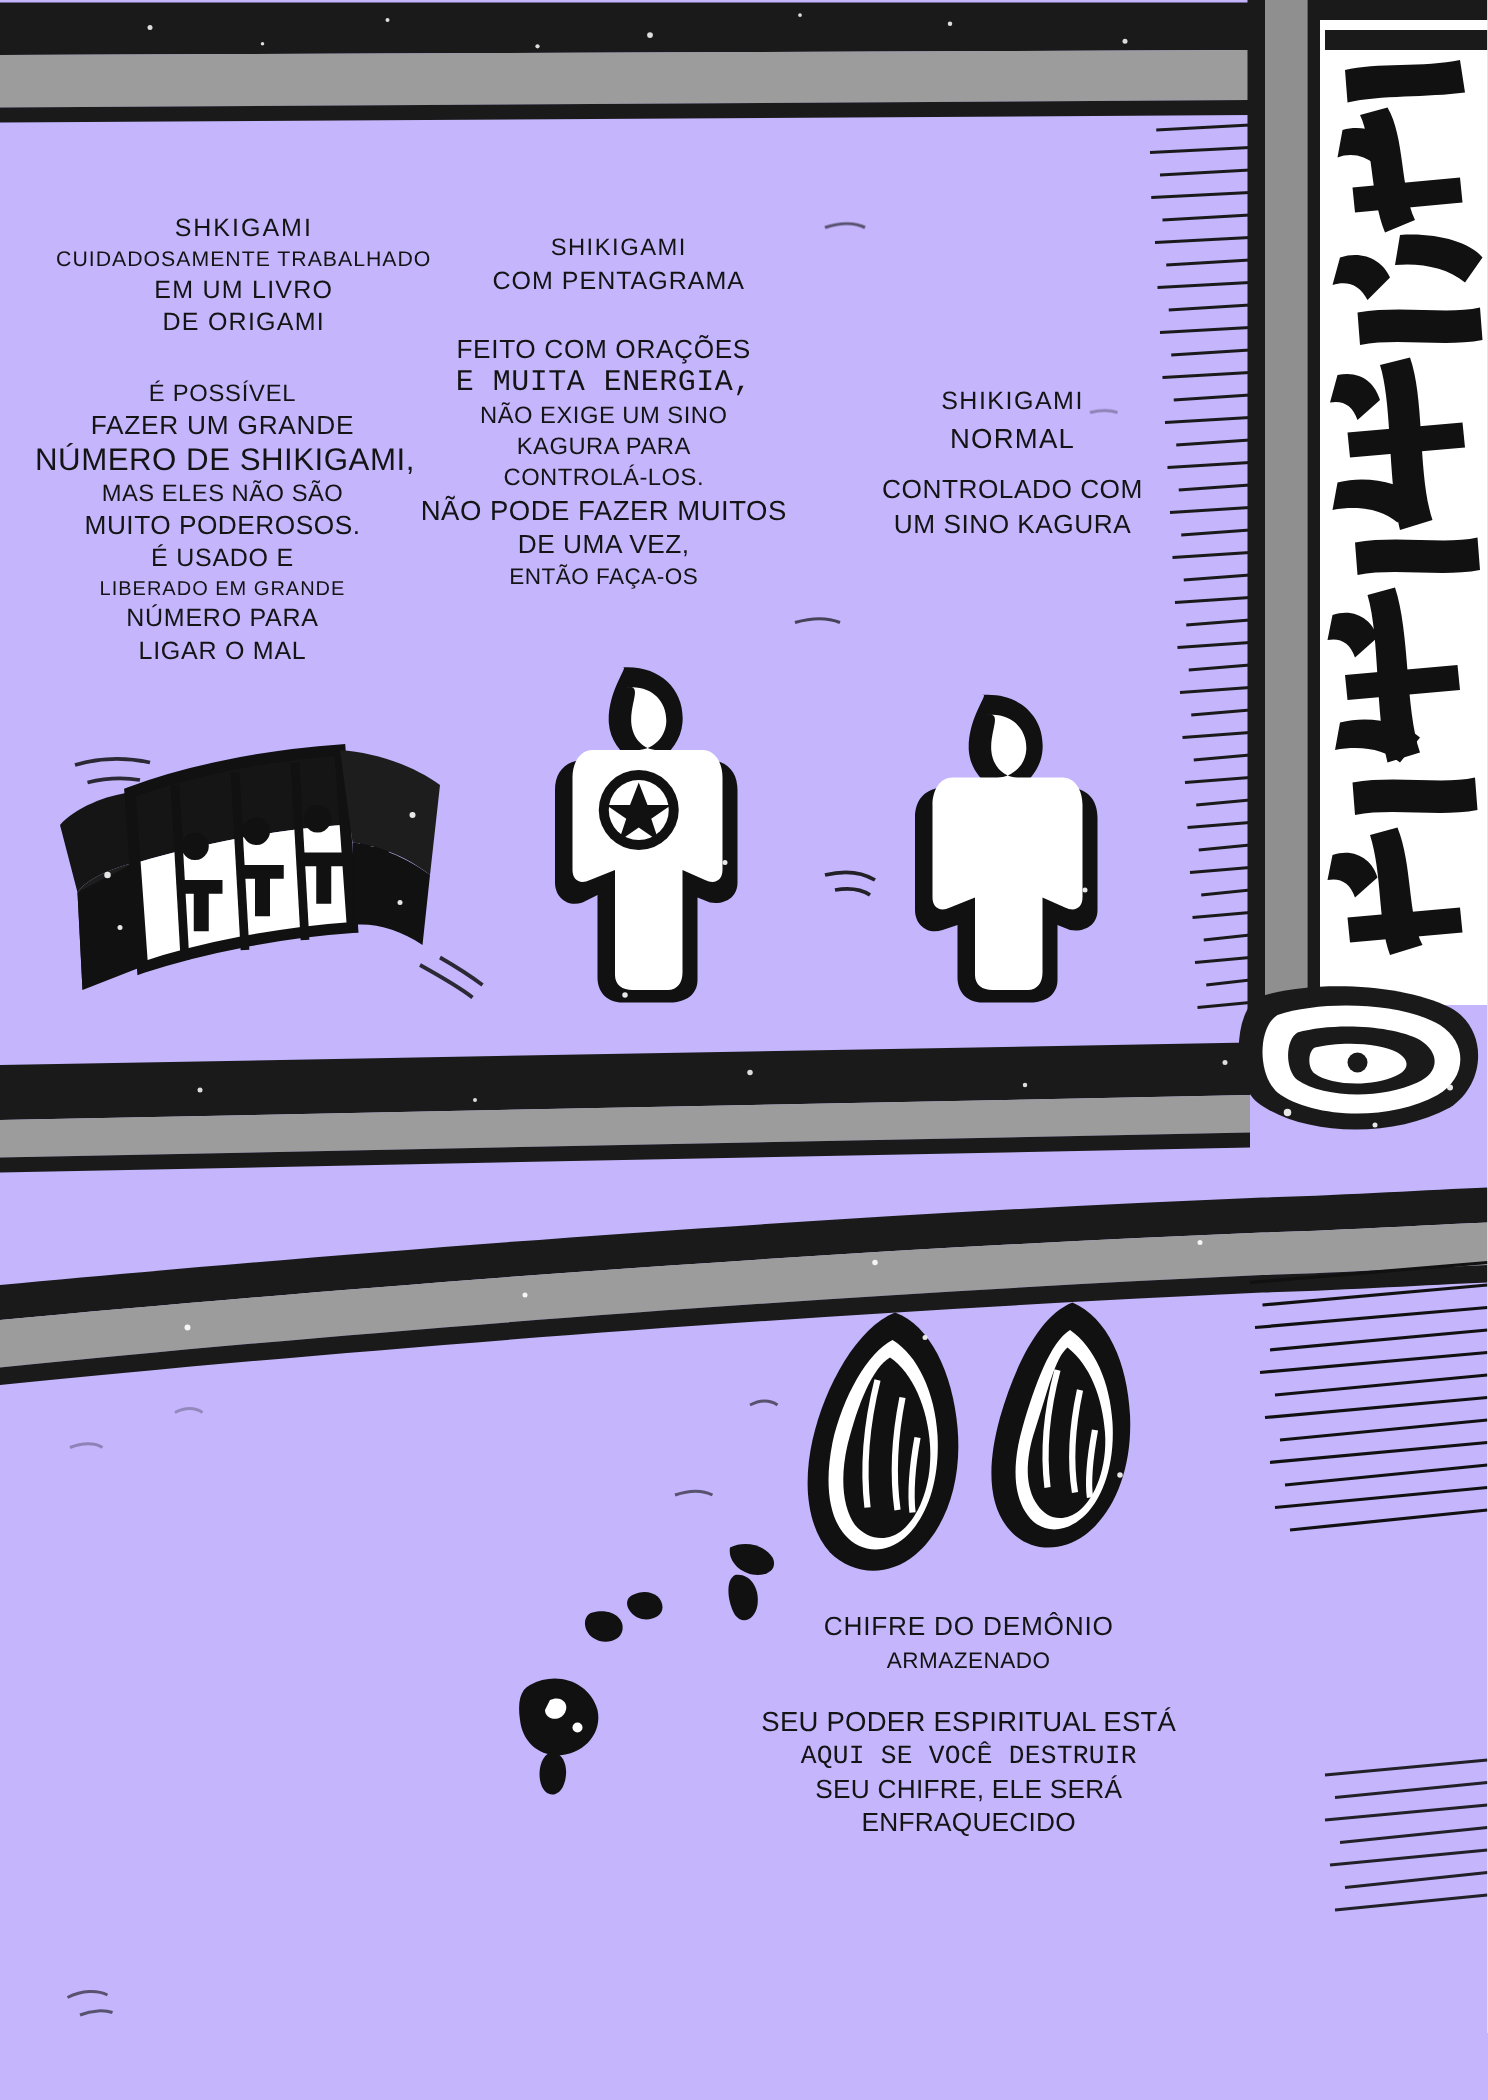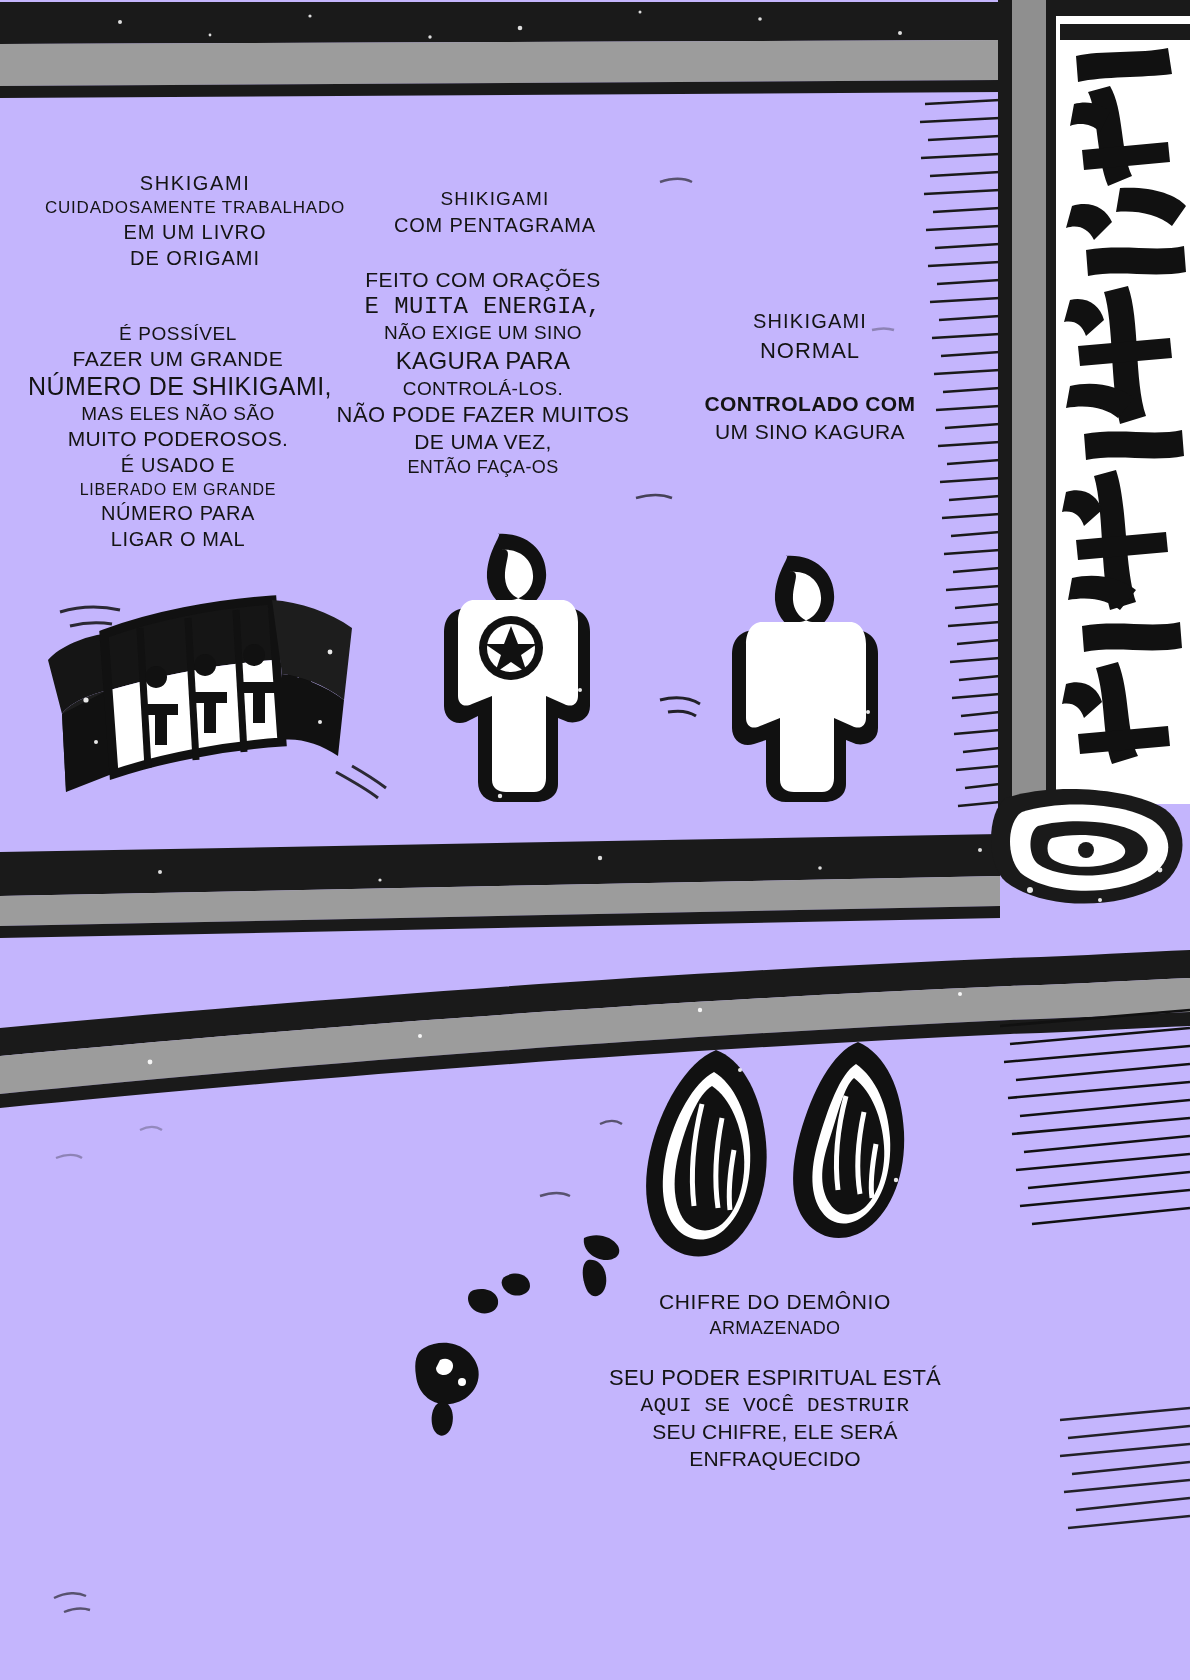--- a/index.html
+++ b/index.html
@@ -35,52 +35,52 @@
     white-space: nowrap;
   }
 
   
   #block-origami { left: 30px; top: 172px; width: 330px; }
   #block-origami .l0 { font-size: 20px; letter-spacing: 1.6px; }
   #block-origami .l1 { font-size: 17px; letter-spacing: 0.8px; margin-top: 3px; }
   #block-origami .l2 { font-size: 20px; letter-spacing: 1px; margin-top: 3px; }
   #block-origami .l3 { font-size: 20px; letter-spacing: 1px; margin-top: 3px; }
 
-  #block-origami2 { left: 28px; top: 323px; width: 300px; }
+  #block-origami2 { left: 28px; top: 305px; width: 300px; }
   #block-origami2 .m0 { font-size: 19px; letter-spacing: 0.6px; }
   #block-origami2 .m1 { font-size: 21px; letter-spacing: 0.6px; margin-top: 2px; }
   #block-origami2 .m2 { font-size: 25px; letter-spacing: 0.4px; margin-top: 1px; }
   #block-origami2 .m3 { font-size: 19px; letter-spacing: 0.4px; margin-top: 2px; }
   #block-origami2 .m4 { font-size: 21px; letter-spacing: 0.4px; margin-top: 2px; }
   #block-origami2 .m5 { font-size: 20px; letter-spacing: 0.6px; margin-top: 3px; }
   #block-origami2 .m6 { font-size: 16px; letter-spacing: 0.8px; margin-top: 4px; }
   #block-origami2 .m7 { font-size: 20px; letter-spacing: 0.6px; margin-top: 3px; }
   #block-origami2 .m8 { font-size: 20px; letter-spacing: 0.6px; margin-top: 3px; }
 
   
   #block-penta { left: 330px; top: 188px; width: 330px; }
   #block-penta .p0 { font-size: 19px; letter-spacing: 1.2px; }
   #block-penta .p1 { font-size: 20px; letter-spacing: 0.8px; margin-top: 4px; }
 
   #block-penta2 { left: 308px; top: 268px; width: 350px; }
   #block-penta2 .q0 { font-size: 21px; letter-spacing: 0.5px; }
   #block-penta2 .q1 { font-size: 24px; letter-spacing: 0.4px; margin-top: 1px; font-family: Liberation Mono, monospace; }
   #block-penta2 .q2 { font-size: 19px; letter-spacing: 0.4px; margin-top: 2px; }
-  #block-penta2 .q3 { font-size: 24px; letter-spacing: 0.4px; margin-top: 3px; }
+  #block-penta2 .q3 { font-size: 19px; letter-spacing: 0.4px; margin-top: 3px; }
   #block-penta2 .q4 { font-size: 19px; letter-spacing: 0.4px; margin-top: 3px; }
   #block-penta2 .q5 { font-size: 22px; letter-spacing: 0.4px; margin-top: 2px; }
   #block-penta2 .q6 { font-size: 21px; letter-spacing: 0.4px; margin-top: 2px; }
   #block-penta2 .q7 { font-size: 18px; letter-spacing: 0.4px; margin-top: 3px; }
   #block-penta2 .q8 { font-size: 21px; letter-spacing: 0.4px; margin-top: 3px; }
 
   
   #block-normal { left: 640px; top: 310px; width: 340px; }
   #block-normal .n0 { font-size: 20px; letter-spacing: 1.2px; }
   #block-normal .n1 { font-size: 22px; letter-spacing: 1px; margin-top: 5px; }
-  #block-normal .n2 { font-size: 21px; letter-spacing: 0.4px; margin-top: 28px; font-weight: bold; }
+  #block-normal .n2 { font-size: 21px; letter-spacing: 0.4px; margin-top: 16px; }
   #block-normal .n3 { font-size: 21px; letter-spacing: 0.4px; margin-top: 4px; }
 
   
   #block-horn { left: 560px; top: 1290px; width: 430px; }
   #block-horn .h0 { font-size: 21px; letter-spacing: 0.6px; }
   #block-horn .h1 { font-size: 22px; letter-spacing: 0.2px; margin-top: 26px; }
   #block-horn .h2 { font-size: 18px; letter-spacing: 0.4px; margin-top: 4px; }
   #block-horn .h3 { font-size: 21px; letter-spacing: 0.2px; margin-top: 3px; font-family: Liberation Mono, monospace; }
   #block-horn .h4 { font-size: 21px; letter-spacing: 0.2px; margin-top: 3px; }
   #block-horn .h5 { font-size: 21px; letter-spacing: 0.2px; margin-top: 3px; }

